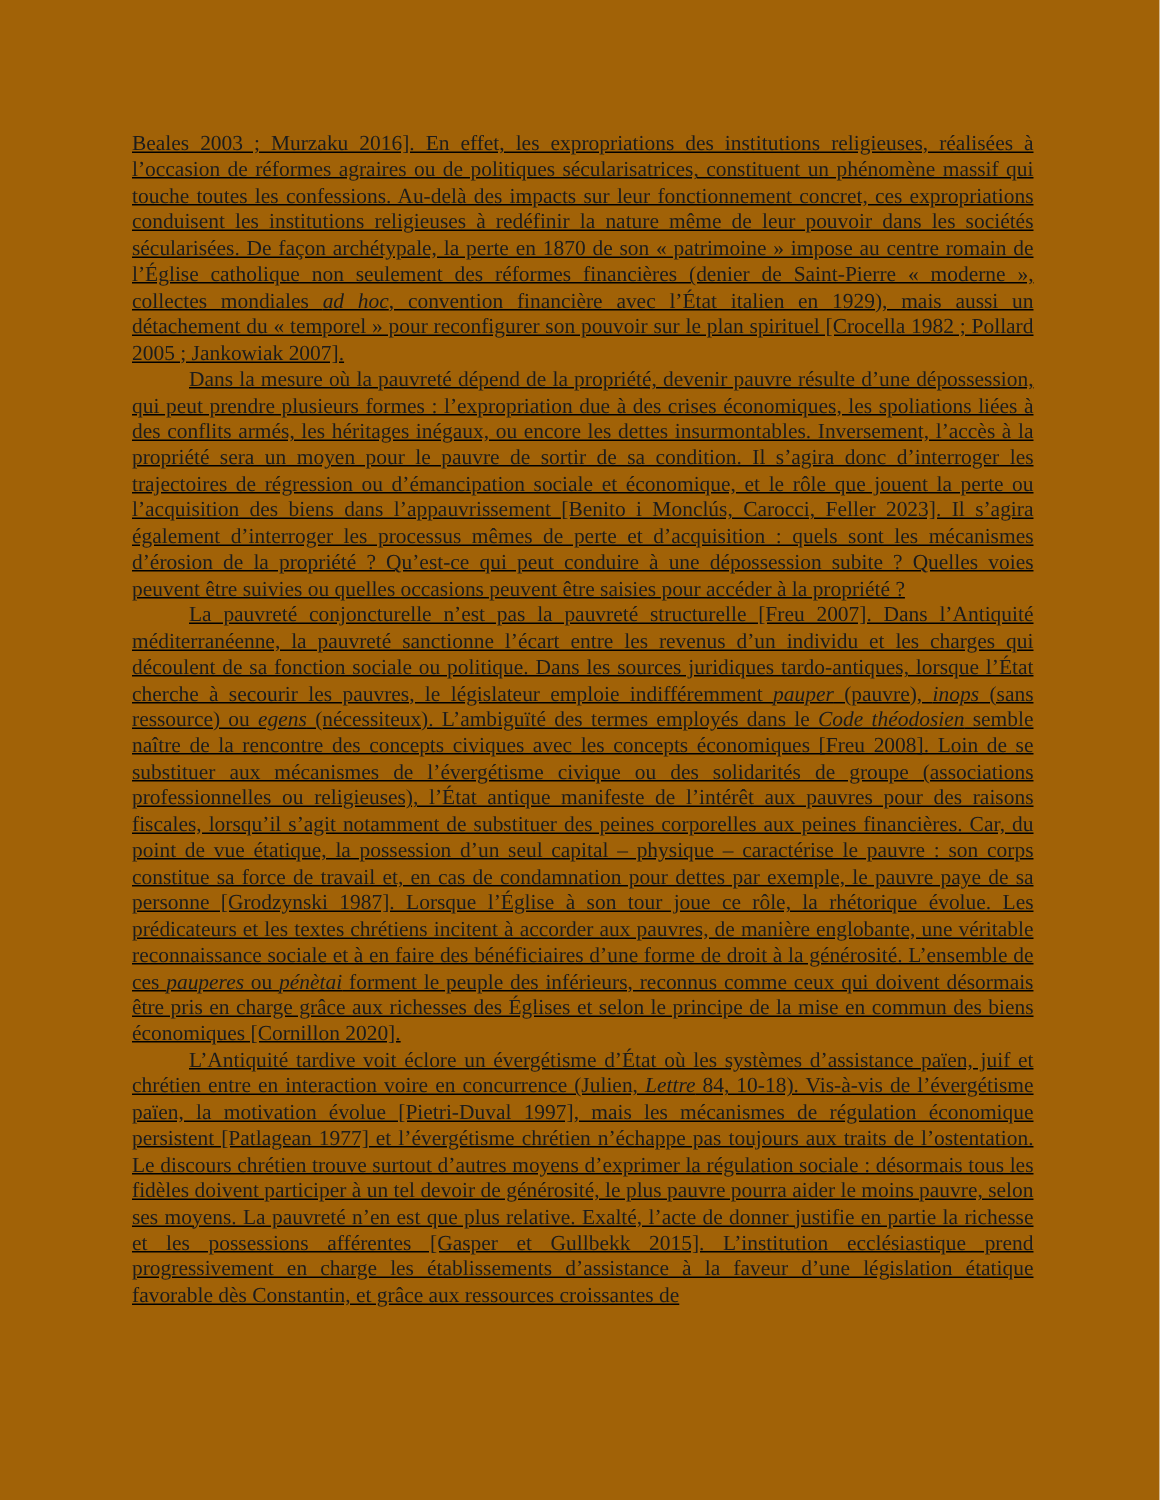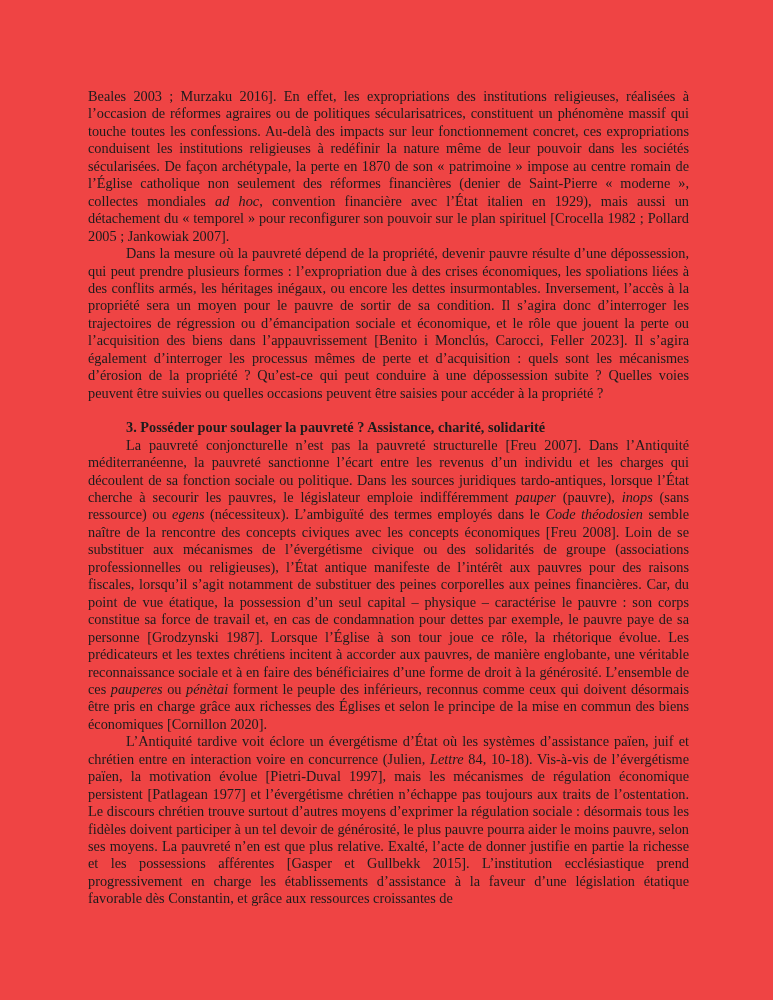--- a/index.html
+++ b/index.html
@@ -4,24 +4,25 @@
 <style>
   html, body {
     margin: 0;
     padding: 0;
     background: #ffffff;
   }
   .page {
     position: relative;
     width: 773px;
     height: 1000px;
-    background: #ef4444;
+    background: #a16207;
     box-sizing: border-box;
     padding: 88px 84px 40px 88px;
     overflow: hidden;
+    text-decoration: underline;
   }
   .doc {
     font-family: "Liberation Serif", "DejaVu Serif", serif;
     font-size: 14.3px;
     line-height: 17.45px;
     color: #1c1c1c;
     text-align: justify;
     text-justify: inter-word;
     hyphens: none;
   }
@@ -45,17 +46,16 @@
     font-style: italic;
   }
 </style>
 </head>
 <body>
 
 <div class="page">
   <div class="doc">
       <p class="para no-indent"><span>Beales 2003&nbsp;; Murzaku 2016]. En effet, les expropriations des institutions religieuses, réalisées à l’occasion de réformes agraires ou de politiques sécularisatrices, constituent un phénomène massif qui touche toutes les confessions. Au-delà des impacts sur leur fonctionnement concret, ces expropriations conduisent les institutions religieuses à redéfinir la nature même de leur pouvoir dans les sociétés sécularisées. De façon archétypale, la perte en 1870 de son «&nbsp;patrimoine&nbsp;» impose au centre romain de l’Église catholique non seulement des réformes financières (denier de Saint-Pierre «&nbsp;moderne&nbsp;», collectes mondiales </span><span class="it">ad hoc</span><span>, convention financière avec l’État italien en 1929), mais aussi un détachement du «&nbsp;temporel&nbsp;» pour reconfigurer son pouvoir sur le plan spirituel [Crocella 1982&nbsp;; Pollard 2005&nbsp;; Jankowiak 2007].</span></p>
       <p class="para"><span>Dans la mesure où la pauvreté dépend de la propriété, devenir pauvre résulte d’une dépossession, qui peut prendre plusieurs formes&nbsp;: l’expropriation due à des crises économiques, les spoliations liées à des conflits armés, les héritages inégaux, ou encore les dettes insurmontables. Inversement, l’accès à la propriété sera un moyen pour le pauvre de sortir de sa condition. Il s’agira donc d’interroger les trajectoires de régression ou d’émancipation sociale et économique, et le rôle que jouent la perte ou l’acquisition des biens dans l’appauvrissement [Benito i Monclús, Carocci, Feller 2023]. Il s’agira également d’interroger les processus mêmes de perte et d’acquisition&nbsp;: quels sont les mécanismes d’érosion de la propriété&nbsp;? Qu’est-ce qui peut conduire à une dépossession subite&nbsp;? Quelles voies peuvent être suivies ou quelles occasions peuvent être saisies pour accéder à la propriété&nbsp;?</span></p>
-      <p class="heading"><span>3. Posséder pour soulager la pauvreté&nbsp;? Assistance, charité, solidarité</span></p>
       <p class="para"><span>La pauvreté conjoncturelle n’est pas la pauvreté structurelle [Freu 2007]. Dans l’Antiquité méditerranéenne, la pauvreté sanctionne l’écart entre les revenus d’un individu et les charges qui découlent de sa fonction sociale ou politique. Dans les sources juridiques tardo-antiques, lorsque l’État cherche à secourir les pauvres, le législateur emploie indifféremment </span><span class="it">pauper</span><span> (pauvre), </span><span class="it">inops</span><span> (sans ressource) ou </span><span class="it">egens</span><span> (nécessiteux). L’ambiguïté des termes employés dans le </span><span class="it">Code théodosien</span><span> semble naître de la rencontre des concepts civiques avec les concepts économiques [Freu 2008]. Loin de se substituer aux mécanismes de l’évergétisme civique ou des solidarités de groupe (associations professionnelles ou religieuses), l’État antique manifeste de l’intérêt aux pauvres pour des raisons fiscales, lorsqu’il s’agit notamment de substituer des peines corporelles aux peines financières. Car, du point de vue étatique, la possession d’un seul capital – physique – caractérise le pauvre&nbsp;: son corps constitue sa force de travail et, en cas de condamnation pour dettes par exemple, le pauvre paye de sa personne [Grodzynski 1987]. Lorsque l’Église à son tour joue ce rôle, la rhétorique évolue. Les prédicateurs et les textes chrétiens incitent à accorder aux pauvres, de manière englobante, une véritable reconnaissance sociale et à en faire des bénéficiaires d’une forme de droit à la générosité. L’ensemble de ces </span><span class="it">pauperes</span><span> ou </span><span class="it">pénètai</span><span> forment le peuple des inférieurs, reconnus comme ceux qui doivent désormais être pris en charge grâce aux richesses des Églises et selon le principe de la mise en commun des biens économiques [Cornillon 2020].</span></p>
       <p class="para"><span>L’Antiquité tardive voit éclore un évergétisme d’État où les systèmes d’assistance païen, juif et chrétien entre en interaction voire en concurrence (Julien, </span><span class="it">Lettre</span><span> 84, 10-18). Vis-à-vis de l’évergétisme païen, la motivation évolue [Pietri-Duval 1997], mais les mécanismes de régulation économique persistent [Patlagean 1977] et l’évergétisme chrétien n’échappe pas toujours aux traits de l’ostentation. Le discours chrétien trouve surtout d’autres moyens d’exprimer la régulation sociale&nbsp;: désormais tous les fidèles doivent participer à un tel devoir de générosité, le plus pauvre pourra aider le moins pauvre, selon ses moyens. La pauvreté n’en est que plus relative. Exalté, l’acte de donner justifie en partie la richesse et les possessions afférentes [Gasper et Gullbekk 2015]. L’institution ecclésiastique prend progressivement en charge les établissements d’assistance à la faveur d’une législation étatique favorable dès Constantin, et grâce aux ressources croissantes de</span></p>
     </div>
 </div>
 
 </body></html>

